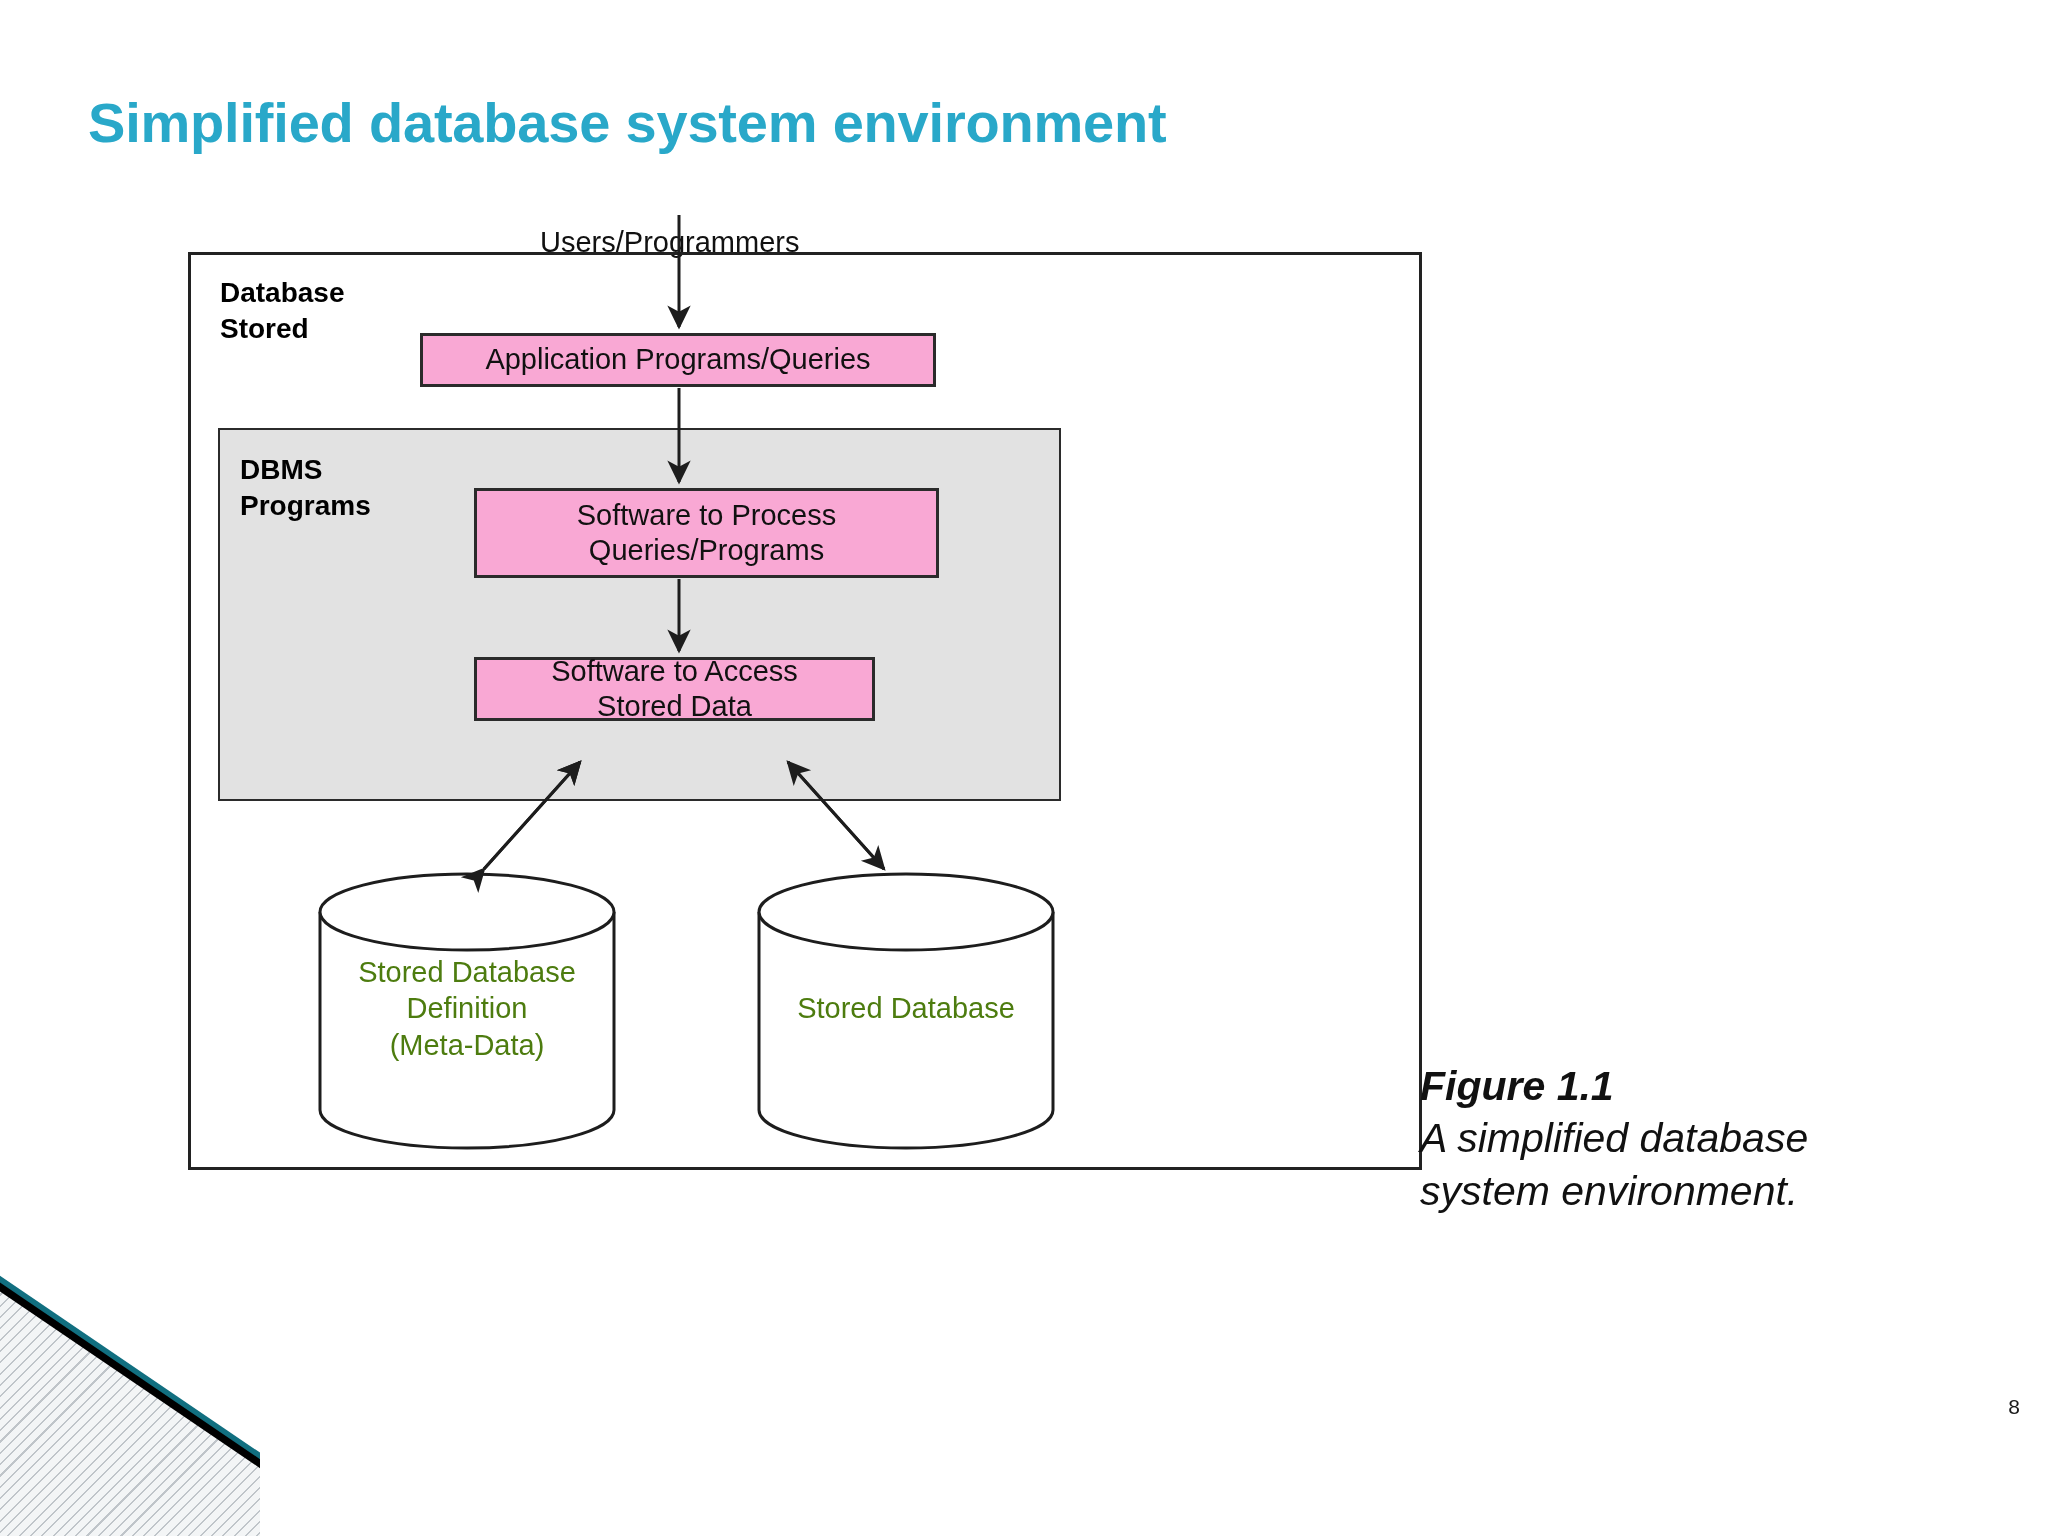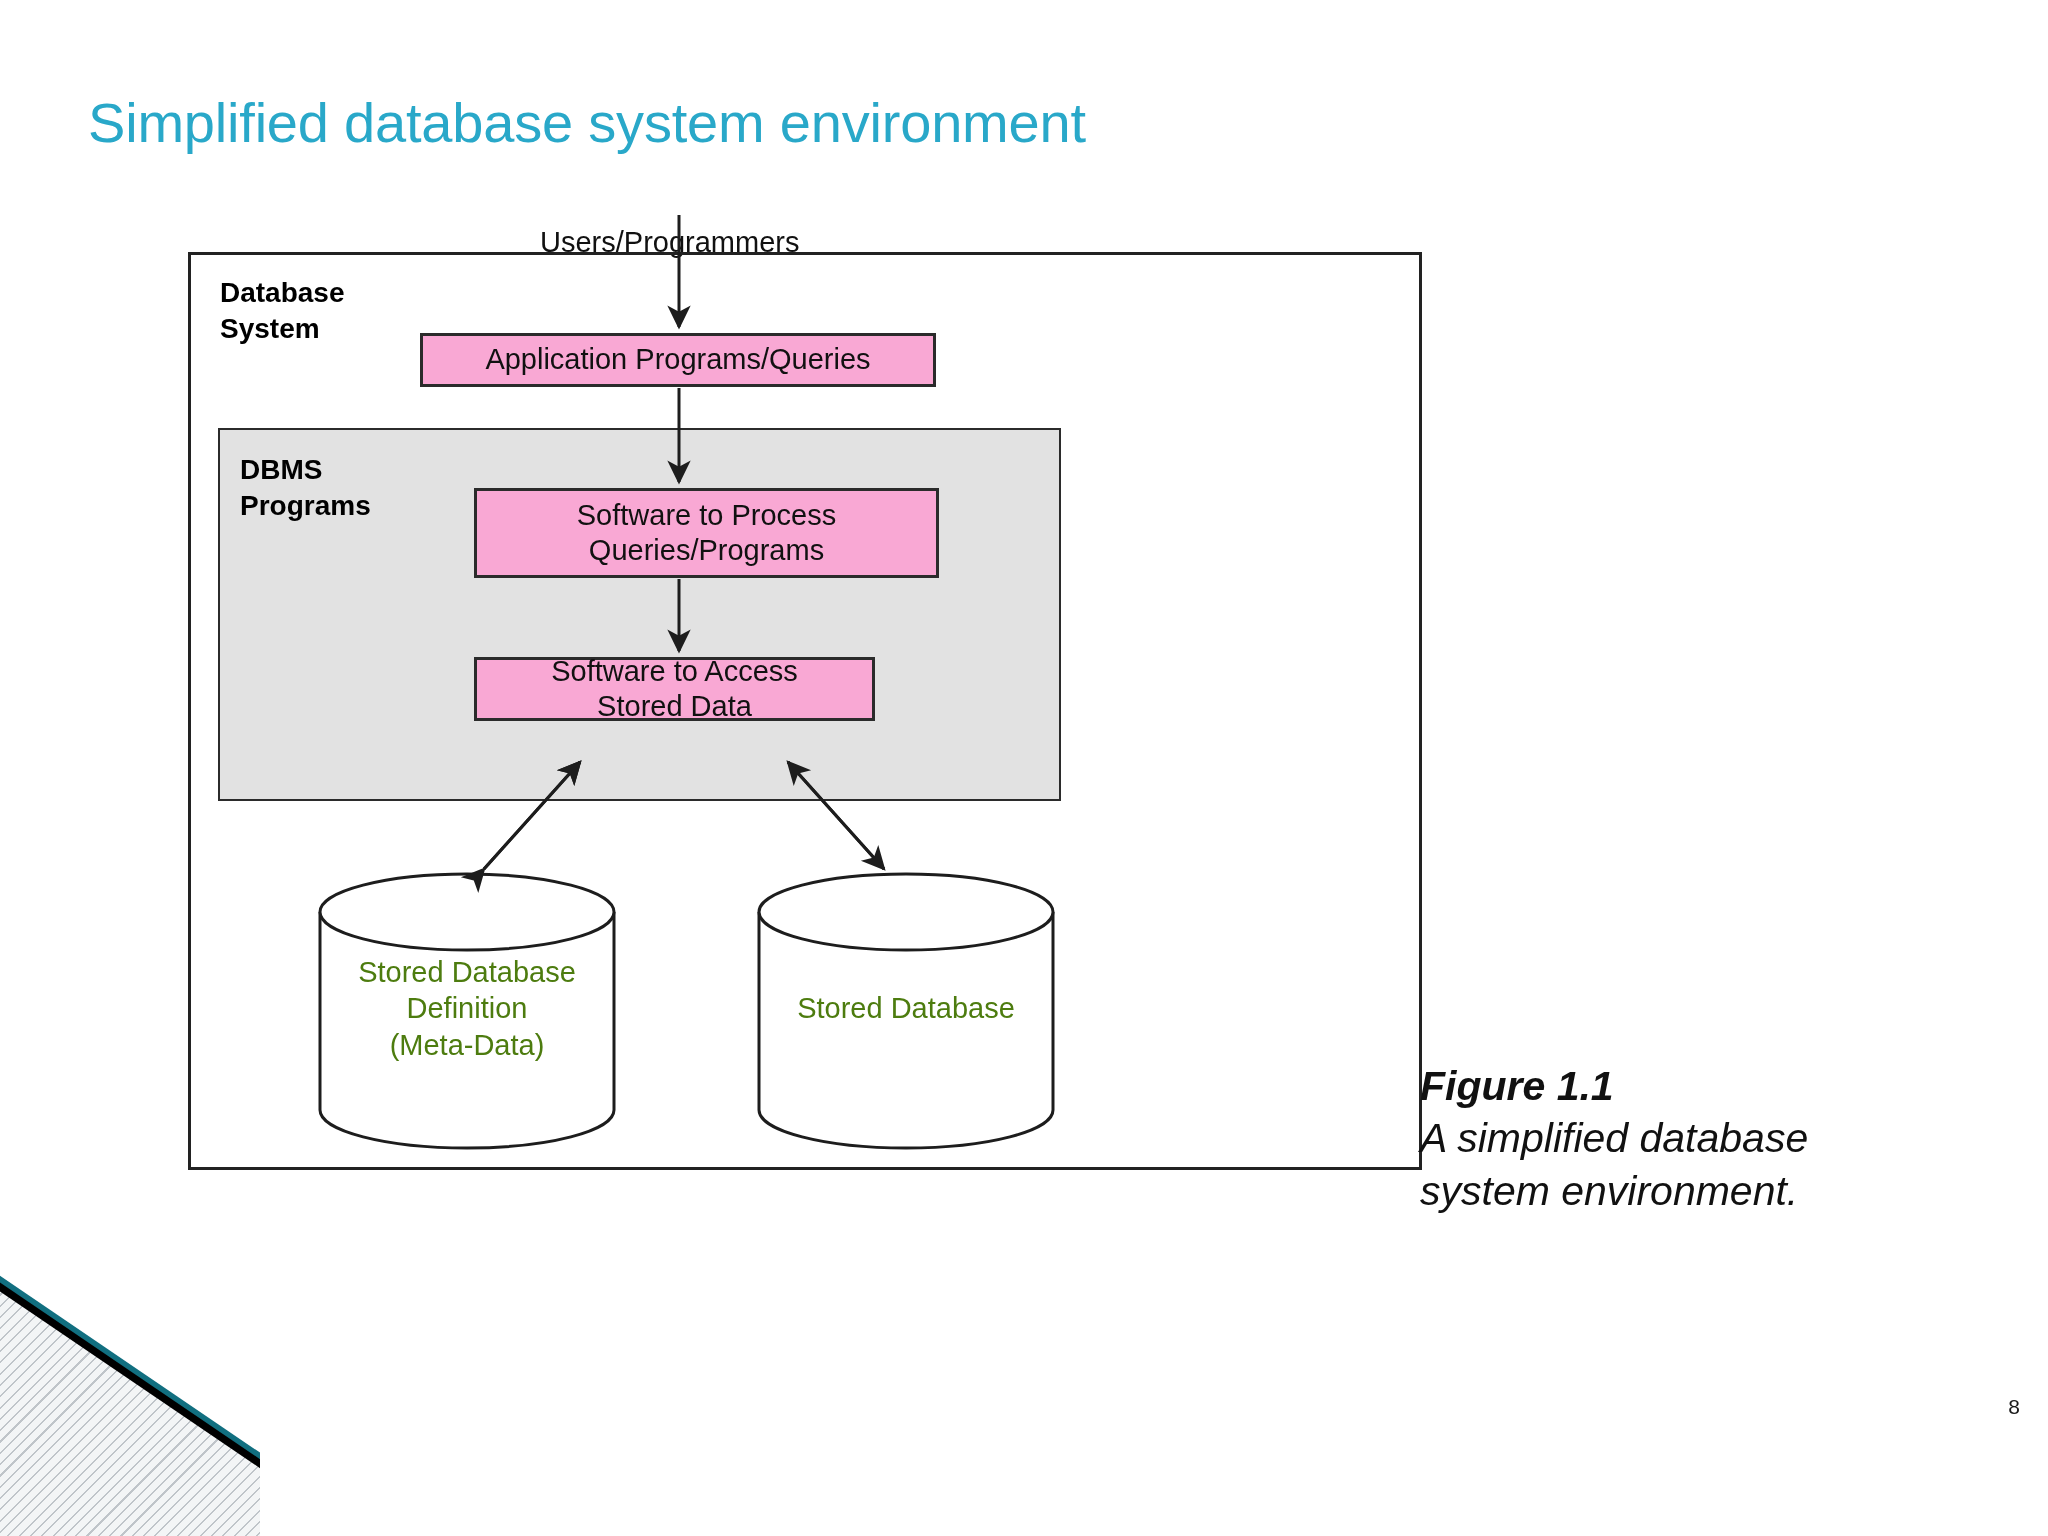--- a/index.html
+++ b/index.html
@@ -35,21 +35,21 @@
   }
   .deco-line-teal{
     position:absolute;left:-20px;bottom:-10px;width:300px;height:300px;
     background:#116f80;
     clip-path:polygon(0% 5.4%, 100% 73.4%, 100% 75.6%, 0% 7.6%);
   }
 
   
   #title{
     position:absolute;left:88px;top:90px;
-    font-size:56px;font-weight:normal;letter-spacing:-.2px;
+    font-size:56px;font-weight:bold;letter-spacing:-.2px;
     white-space:nowrap;
   }
 
   
   #figure{position:absolute;left:0;top:0;width:2048px;height:1536px;}
 
   .users-label{
     position:absolute;left:540px;top:178px;
     font-size:29px;color:#111;white-space:nowrap;
     font-family:"Liberation Sans",sans-serif;
@@ -120,21 +120,21 @@
   </div>
 
   <div id="title" style="color: rgb(41, 168, 201);">Simplified database system environment</div>
 
   <div id="figure">
 
     <div class="users-label">Users/Programmers</div>
 
     <div class="outer-box"></div>
     <div class="outer-label" style="white-space:pre-line">Database
-System</div>
+Stored</div>
 
     <div class="dbms-box"></div>
     <div class="dbms-label" style="white-space:pre-line">DBMS
 Programs</div>
 
     <div class="pbox" id="box-app" style="white-space:pre-line">Application Programs/Queries</div>
 
     <div class="pbox" id="box-proc" style="white-space:pre-line">Software to Process
 Queries/Programs</div>
 

